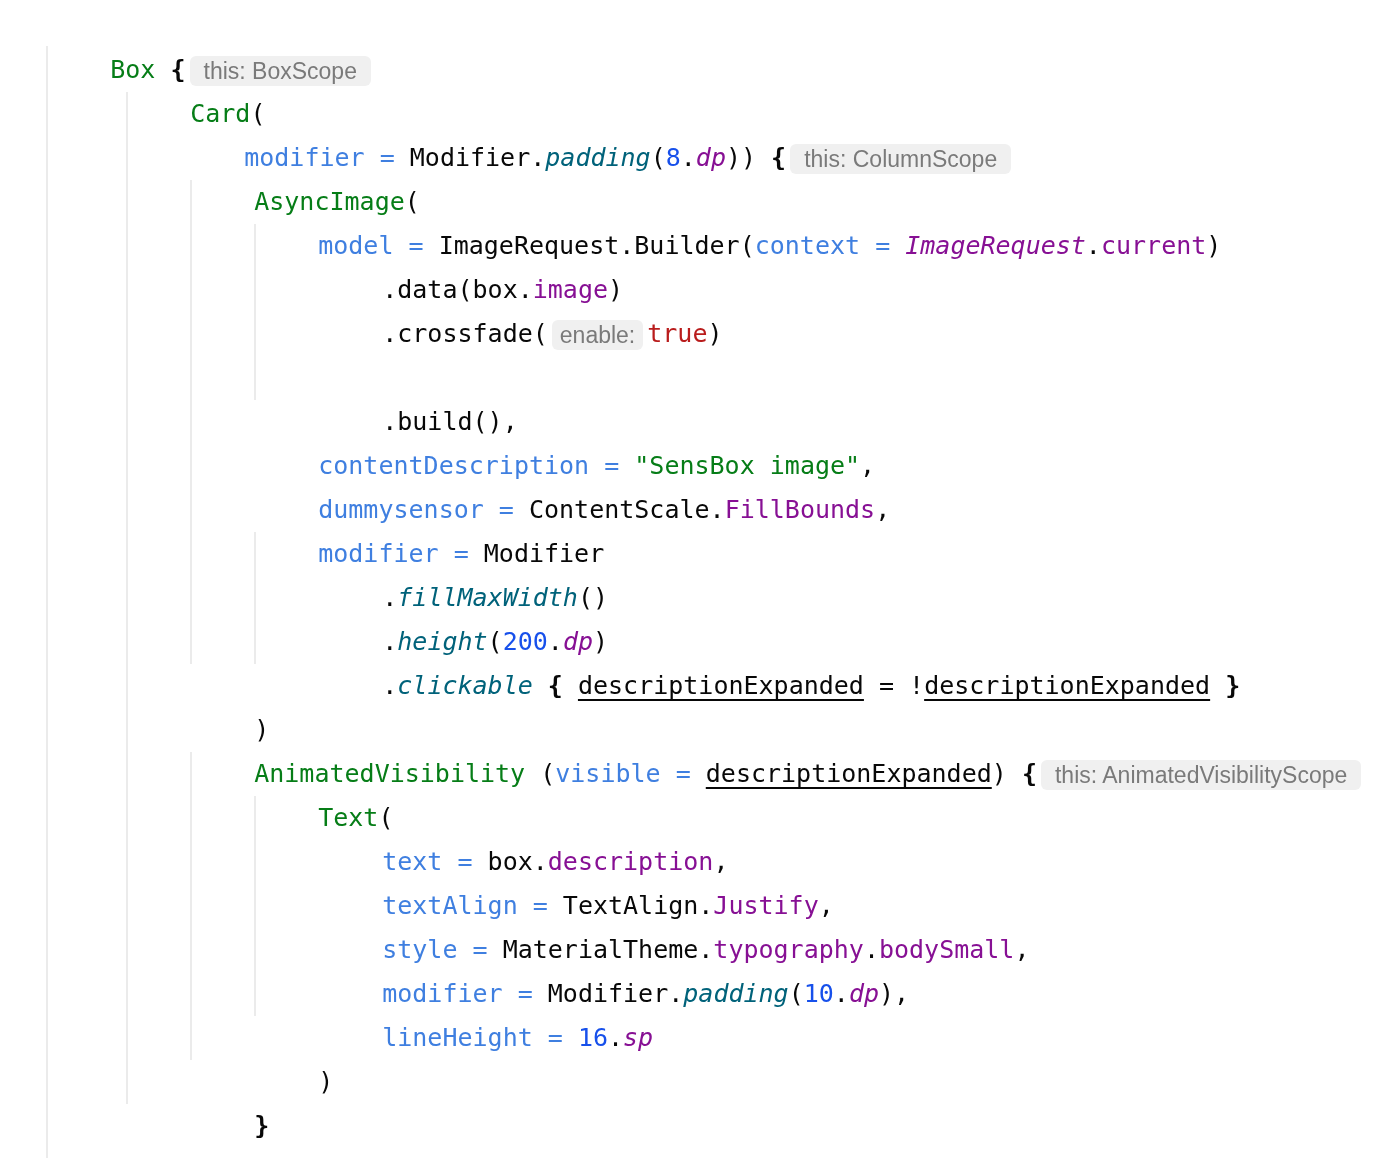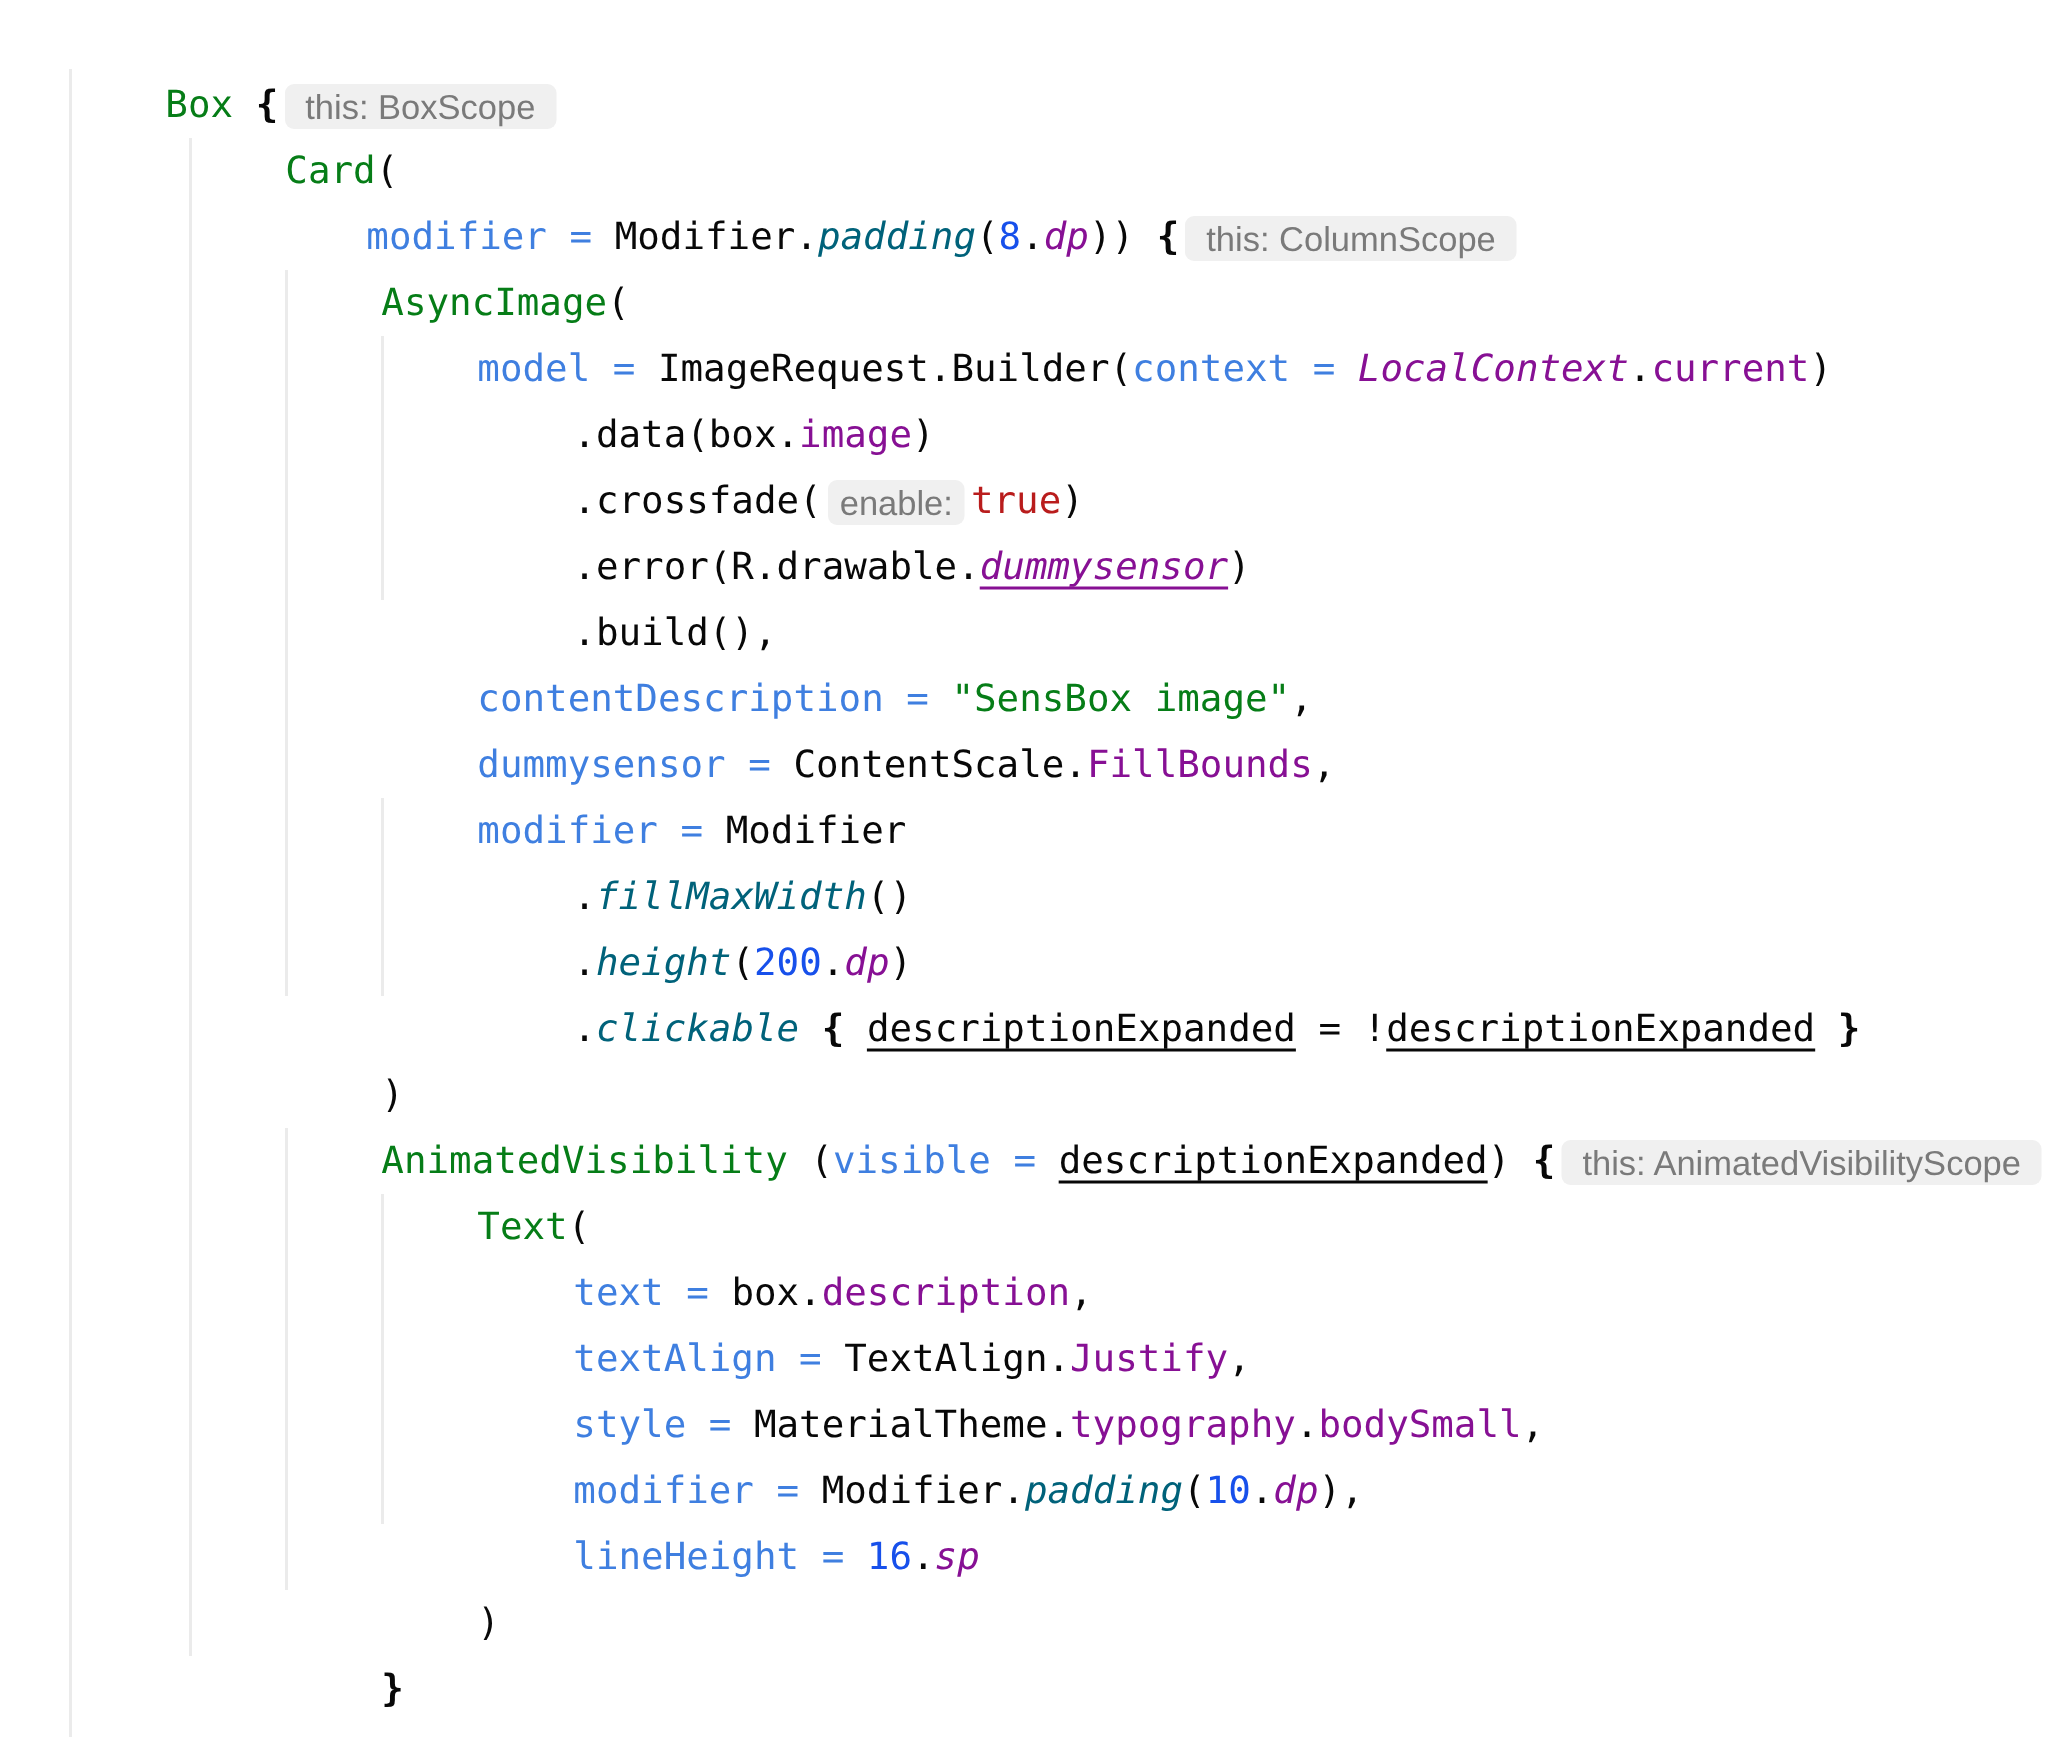--- a/index.html
+++ b/index.html
@@ -45,34 +45,31 @@
 
   <div class="line" style="left:148px;top:92px">
     <span class="p">modifier</span><span class="p"> = </span><span>Modifier</span><span>.</span><span class="m">padding</span><span>(</span><span class="n">8</span><span>.</span><span class="fi">dp</span><span>)) </span><span class="b">{</span><span class="hint">this: ColumnScope</span>
   </div>
 
   <div class="line" style="left:158px;top:136px">
     <span class="g">AsyncImage</span><span>(</span>
   </div>
 
   <div class="line" style="left:222px;top:180px">
-    <span class="p">model</span><span class="p"> = </span><span>ImageRequest.Builder(</span><span class="p">context</span><span class="p"> = </span><span class="fi">LocalContext</span><span>.</span><span class="f">current</span><span>)</span>
+    <span class="p">model</span><span class="p"> = </span><span>ImageRequest.Builder(</span><span class="p">context</span><span class="p"> = </span><span class="fi">ImageRequest</span><span>.</span><span class="f">current</span><span>)</span>
   </div>
 
   <div class="line" style="left:286px;top:224px">
     <span>.data(box.</span><span class="f">image</span><span>)</span>
   </div>
 
   <div class="line" style="left:286px;top:268px">
     <span>.crossfade(</span><span class="hint" style="padding:0 8px;margin-right:4px">enable:</span><span class="k">true</span><span>)</span>
   </div>
 
-  <div class="line" style="left:286px;top:312px">
-    <span>.error(R.drawable.</span><span class="fi u">dummysensor</span><span>)</span>
-  </div>
 
   <div class="line" style="left:286px;top:356px">
     <span>.build(),</span>
   </div>
 
   <div class="line" style="left:222px;top:400px">
     <span class="p">contentDescription</span><span class="p"> = </span><span class="s">"SensBox image"</span><span>,</span>
   </div>
 
   <div class="line" style="left:222px;top:444px">

